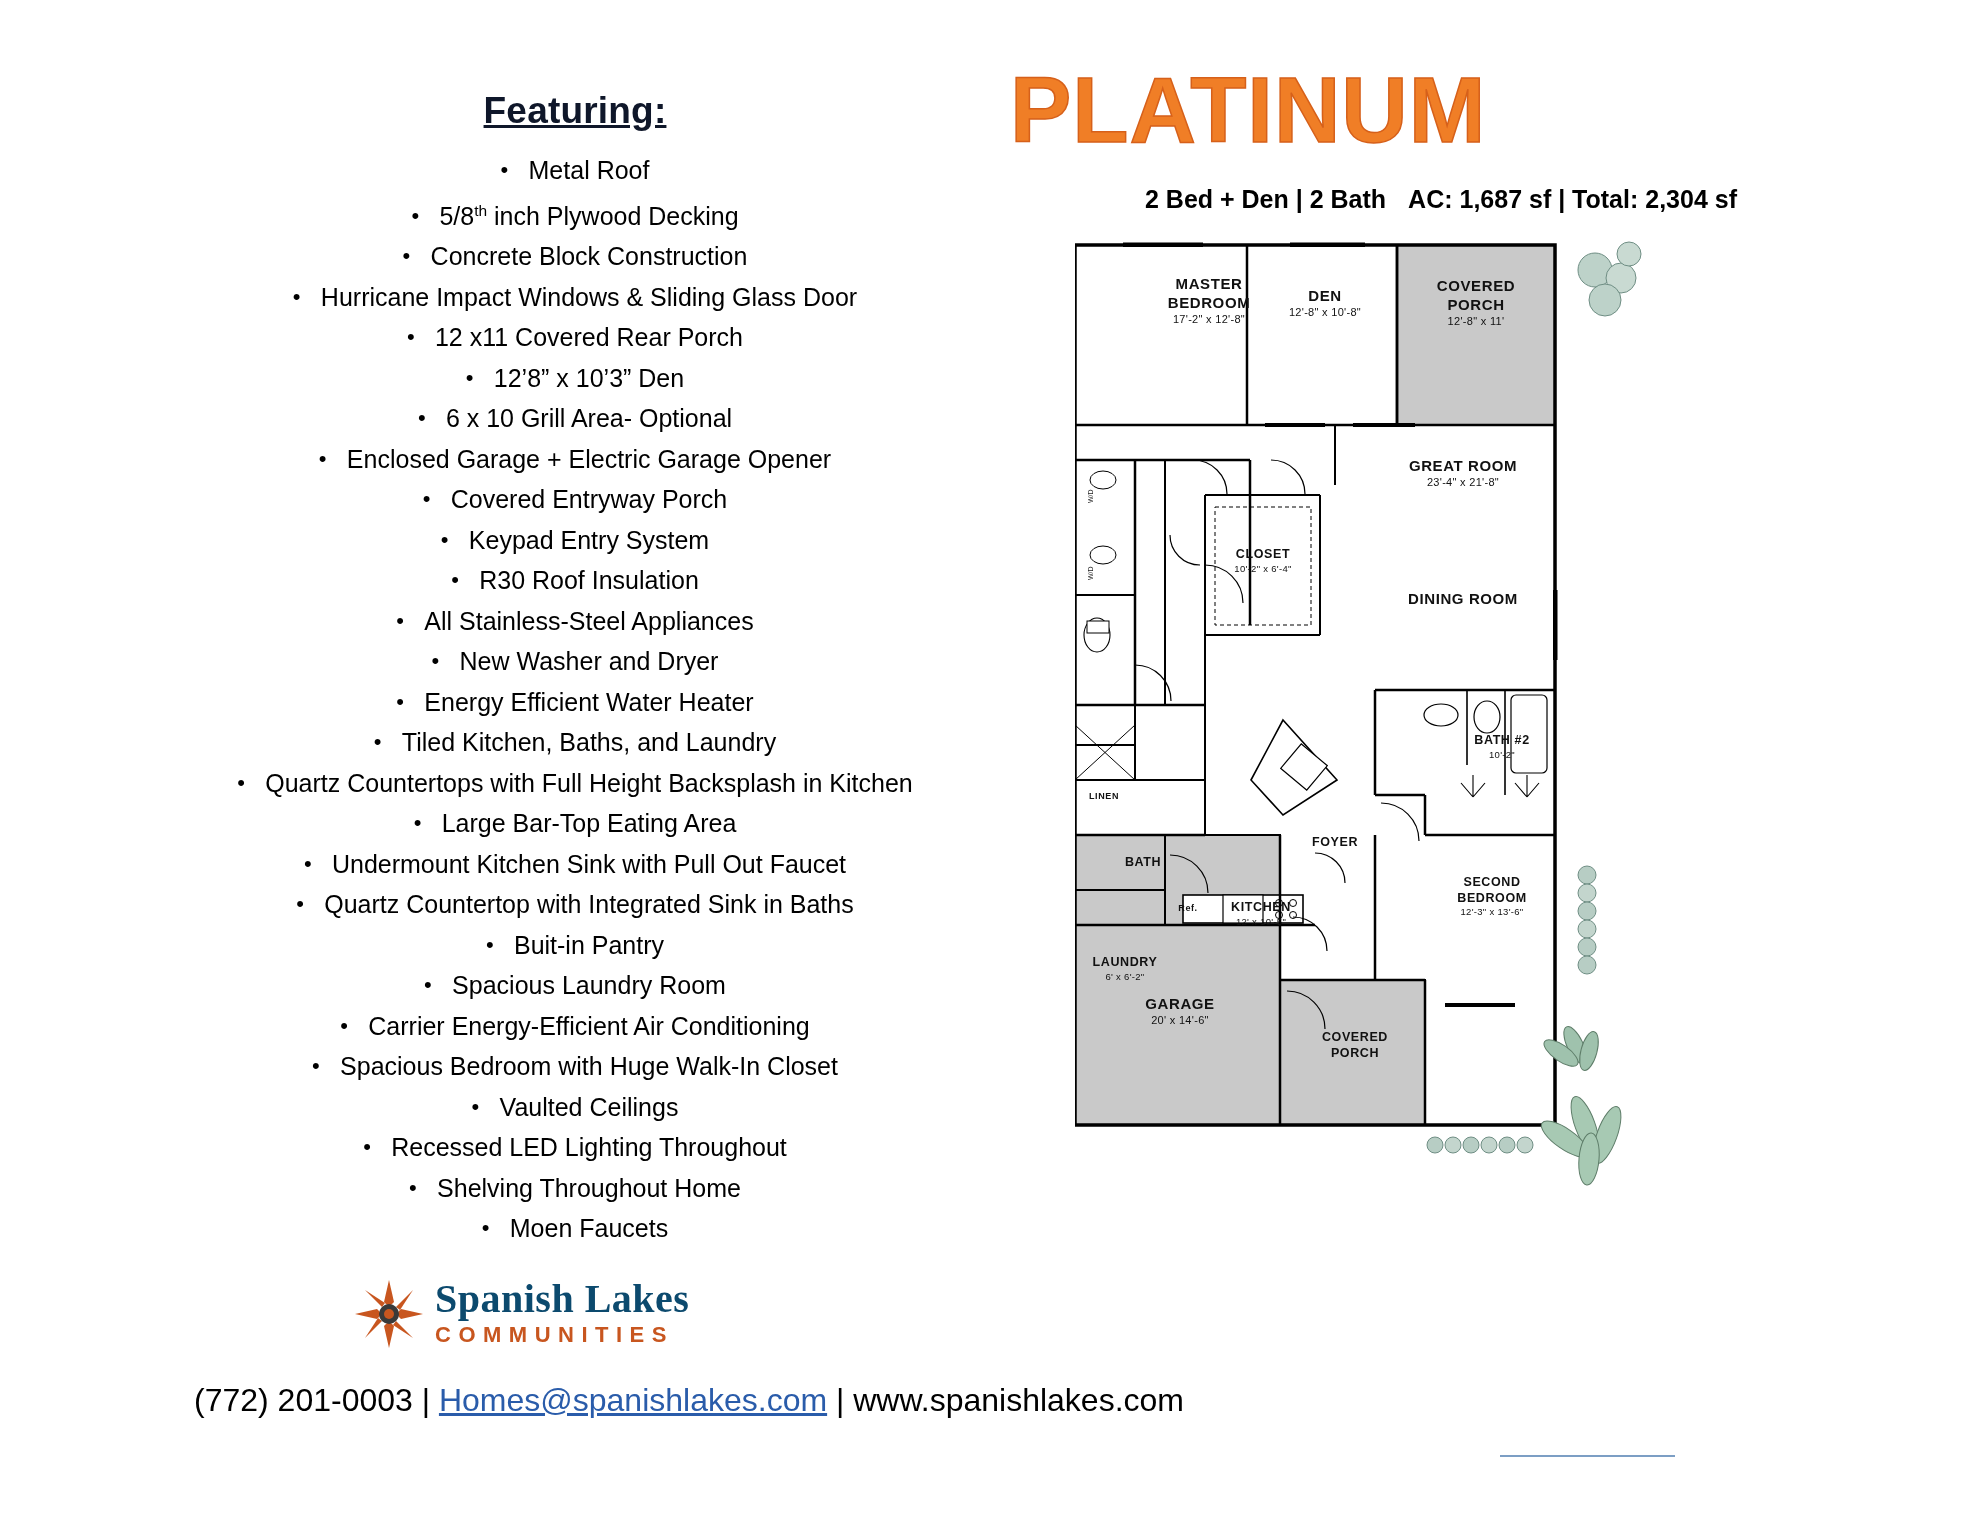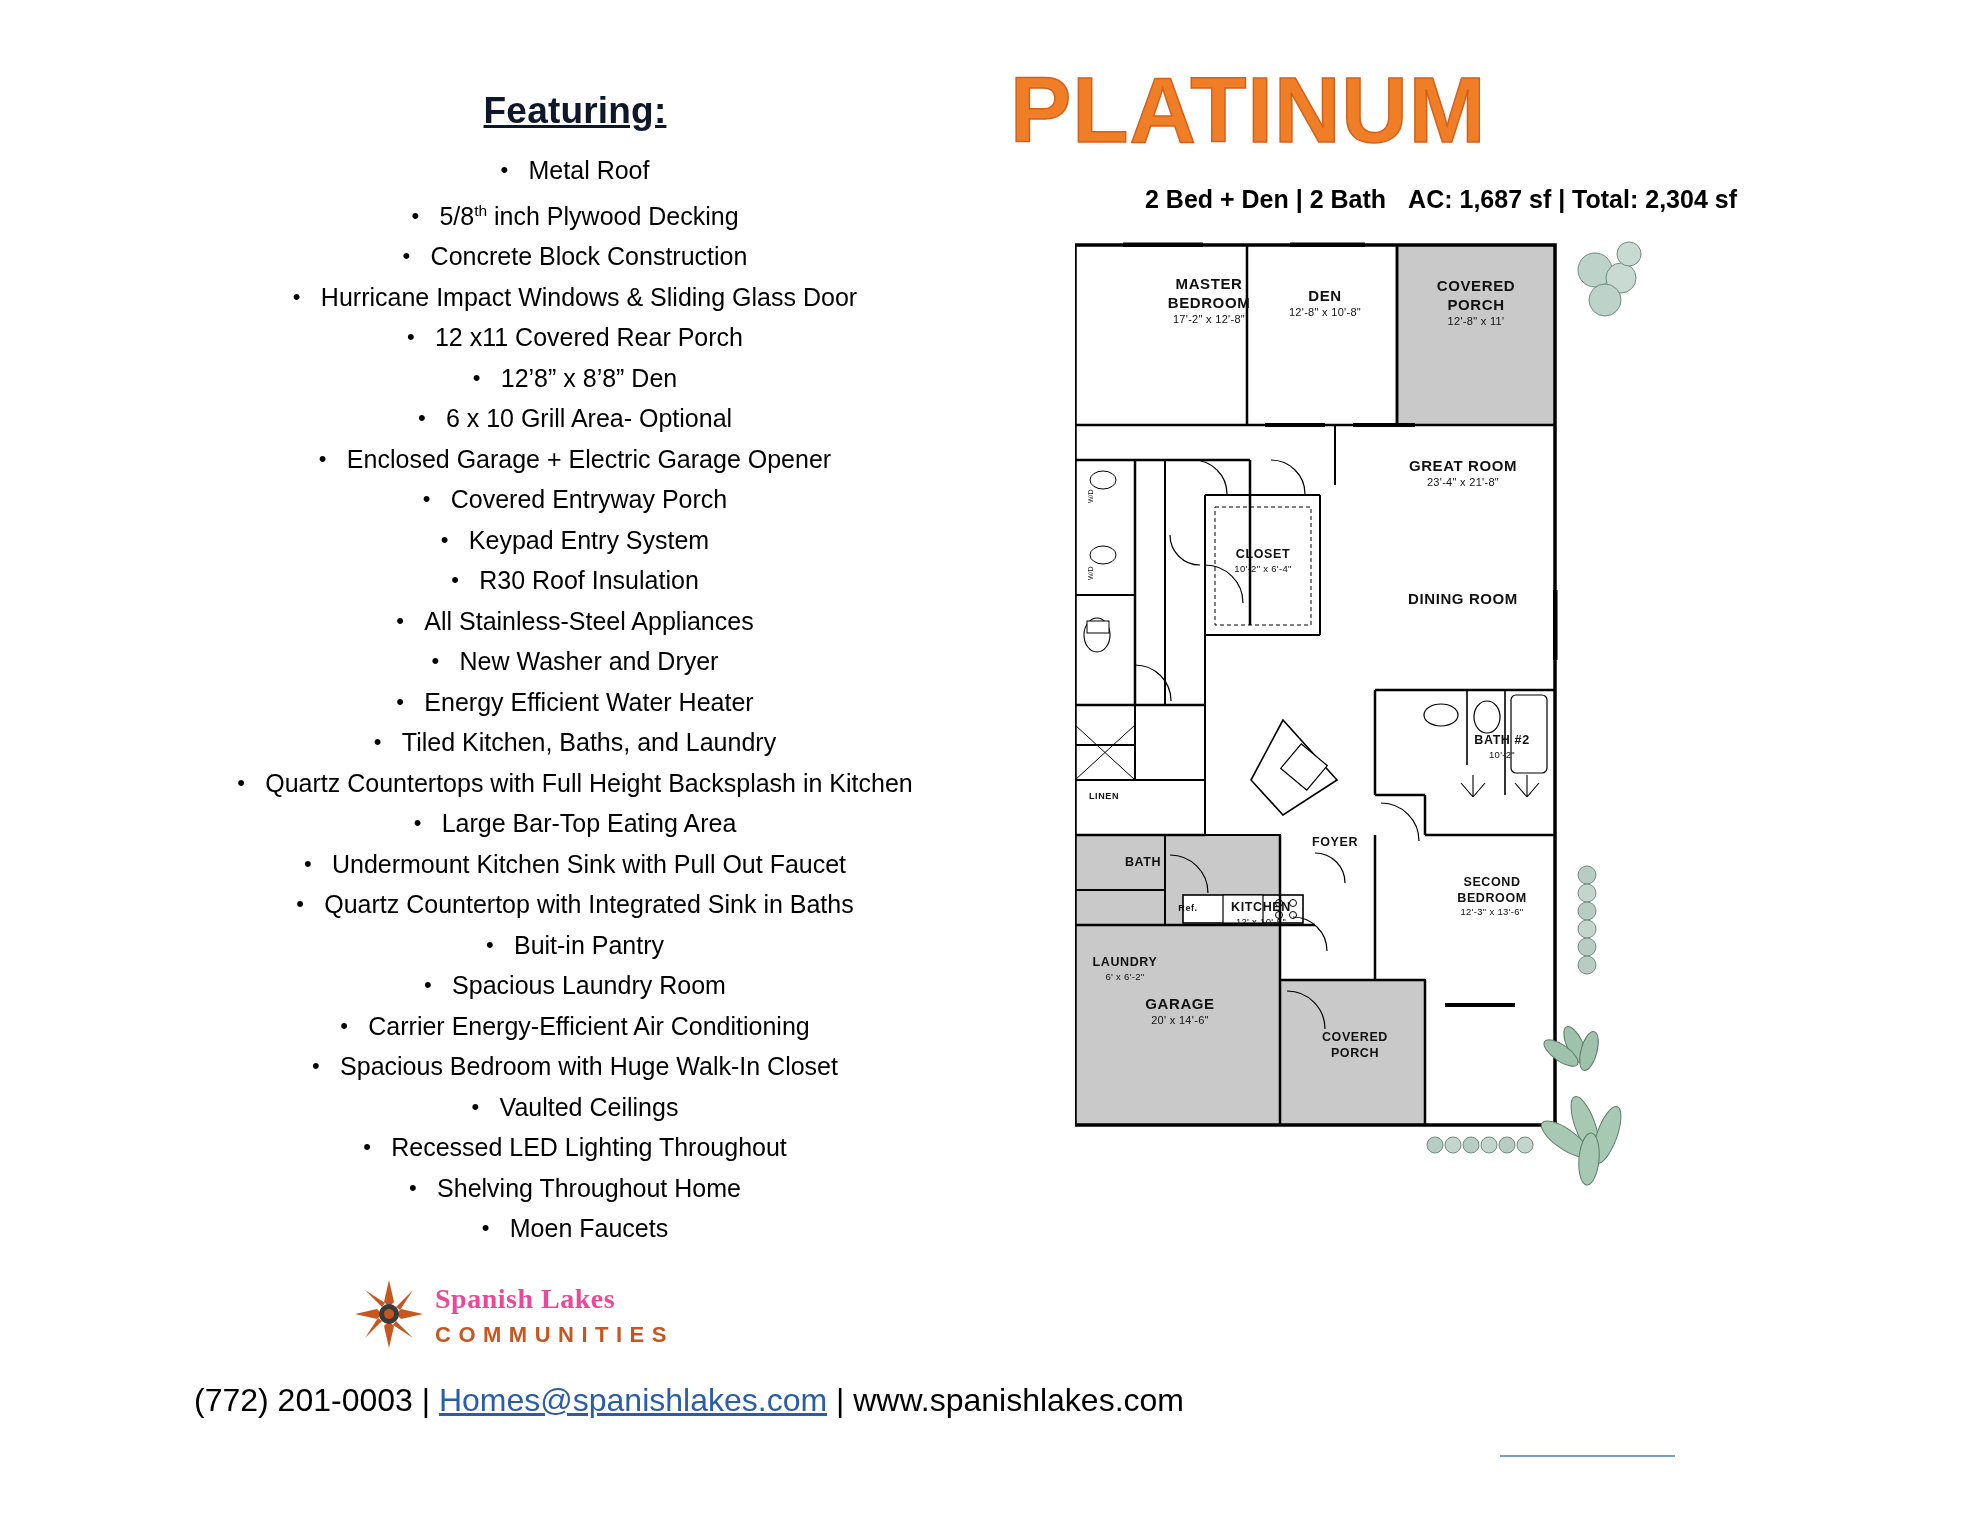--- a/index.html
+++ b/index.html
@@ -65,23 +65,23 @@
     position: absolute;
     left: 0; top: 2px;
     width: 68px; height: 68px;
   }
   .logo-text {
     position: absolute;
     left: 80px; top: 0;
   }
   .logo-line1 {
     font-family: "Liberation Serif", serif;
-    font-size: 28px;
+    font-size: 40px;
     font-weight: bold;
-    color: #ec4899;
+    color: #0c4a6e;
     letter-spacing: 0.5px;
     line-height: 42px;
   }
   .logo-line2 {
     font-family: "Liberation Sans", sans-serif;
     font-size: 22px;
     font-weight: bold;
     color: #c8561f;
     letter-spacing: 7.5px;
     line-height: 26px;
@@ -180,21 +180,21 @@
 <body>
 
 <div class="left-col">
   <div class="featuring-title">Featuring:</div>
   <ul class="feature-list">
     <li><span class="bullet">•</span><span>Metal Roof</span></li>
     <li><span class="bullet">•</span><span>5/8<sup class="sup">th</sup> inch Plywood Decking</span></li>
     <li><span class="bullet">•</span><span>Concrete Block Construction</span></li>
     <li><span class="bullet">•</span><span>Hurricane Impact Windows &amp; Sliding Glass Door</span></li>
     <li><span class="bullet">•</span><span>12 x11 Covered Rear Porch</span></li>
-    <li><span class="bullet">•</span><span>12’8” x 8’8” Den</span></li>
+    <li><span class="bullet">•</span><span>12’8” x 10’3” Den</span></li>
     <li><span class="bullet">•</span><span>6 x 10 Grill Area- Optional</span></li>
     <li><span class="bullet">•</span><span>Enclosed Garage + Electric Garage Opener</span></li>
     <li><span class="bullet">•</span><span>Covered Entryway Porch</span></li>
     <li><span class="bullet">•</span><span>Keypad Entry System</span></li>
     <li><span class="bullet">•</span><span>R30 Roof Insulation</span></li>
     <li><span class="bullet">•</span><span>All Stainless-Steel Appliances</span></li>
     <li><span class="bullet">•</span><span>New Washer and Dryer</span></li>
     <li><span class="bullet">•</span><span>Energy Efficient Water Heater</span></li>
     <li><span class="bullet">•</span><span>Tiled Kitchen, Baths, and Laundry</span></li>
     <li><span class="bullet">•</span><span>Quartz Countertops with Full Height Backsplash in Kitchen</span></li>

